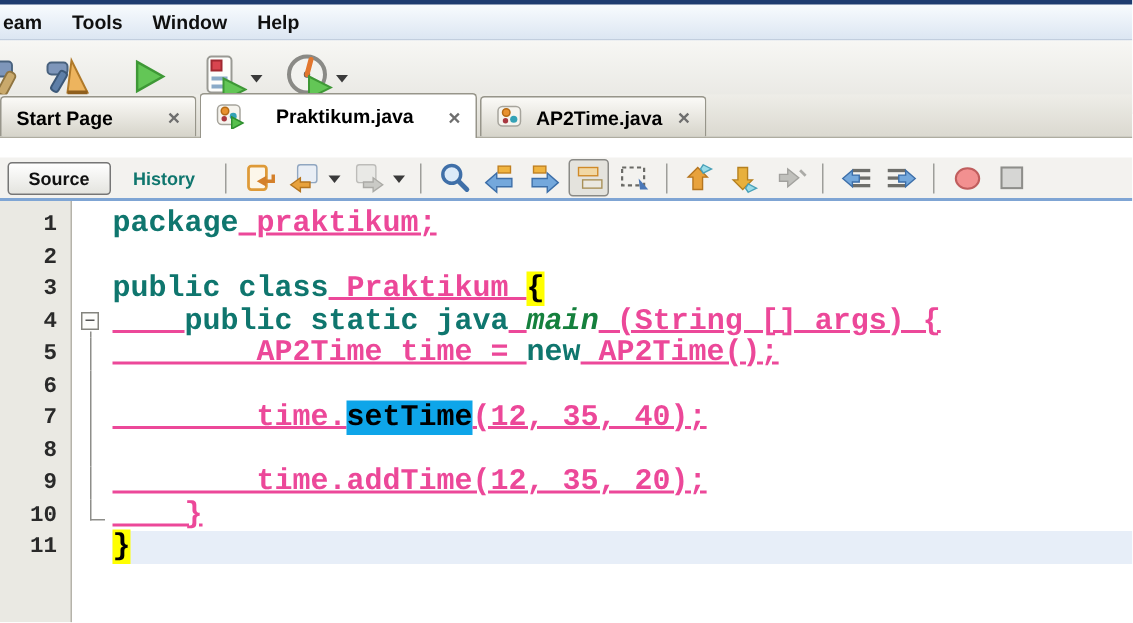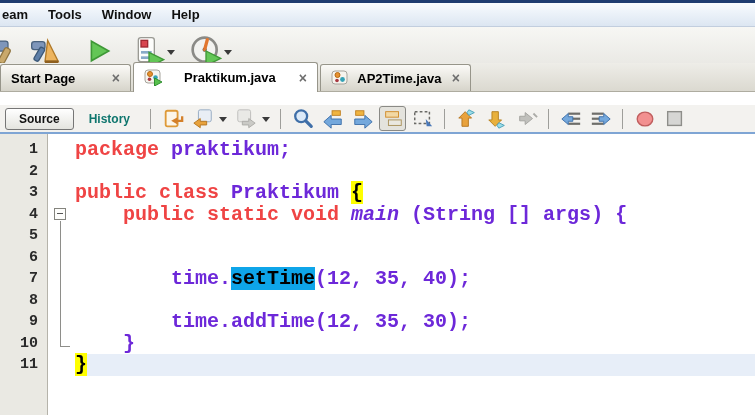--- a/index.html
+++ b/index.html
@@ -66,23 +66,23 @@
   .vline-below{position:absolute;left:13px;top:17px;bottom:0;width:1px;background:#8E8E8A;}
   .endmark{position:absolute;left:13px;top:0;width:9px;height:13px;
     border-left:1px solid #8E8E8A;border-bottom:1px solid #8E8E8A;}
   .foldbox{position:absolute;left:7px;top:4px;width:12px;height:12px;box-sizing:border-box;
     border:1px solid #84847E;background:#FDFDFB;}
   .foldbox::after{content:"";position:absolute;left:2px;top:4px;width:6px;height:1px;background:#55555>;
     background:#555;}
   .code{font-family:"Liberation Mono",monospace;font-size:20px;font-weight:bold;
     line-height:21.5px;white-space:pre;color:#000;}
   .row.current .code{background:#E7EEF8;flex:1;}
-  .s-kw{color:#ef4444;}
-  .s-pl{color:#6d28d9;}
-  .s-main{color:#6d28d9;font-style:italic;}
+  .s-kw{color:#0f766e;}
+  .s-pl{color:#ec4899;text-decoration:underline;}
+  .s-main{color:#15803d;font-style:italic;}
   .s-occ{background:#0ea5e9;}
   .s-brace{background:#FFFF00;}
 </style>
 </head>
 <body>
 
 <div class="app">
 
   <div class="menubar">
     <span class="menu-item">eam</span>
@@ -291,27 +291,28 @@
           <div class="ln">3</div>
           <div class="fold"></div>
           <div class="code"><span class="s-kw">public class</span><span class="s-pl"> Praktikum </span><span class="s-brace">{</span></div>
         </div>
         <div class="row">
           <div class="ln">4</div>
           <div class="fold">
             <div class="vline-below"></div>
             <div class="foldbox"></div>
           </div>
-          <div class="code"><span class="s-pl">    </span><span class="s-kw">public static void</span><span class="s-pl"> </span><span class="s-main">main</span><span class="s-pl"> (String [] args) {</span></div>
+          <div class="code"><span class="s-pl">    </span><span class="s-kw">public static java</span><span class="s-pl"> </span><span class="s-main">main</span><span class="s-pl"> (String [] args) {</span></div>
         </div>
         <div class="row">
           <div class="ln">5</div>
           <div class="fold">
             <div class="vline"></div>
           </div>
+          <div class="code"><span class="s-pl">        AP2Time time = </span><span class="s-kw">new</span><span class="s-pl"> AP2Time();</span></div>
         </div>
         <div class="row">
           <div class="ln">6</div>
           <div class="fold">
             <div class="vline"></div>
           </div>
           <div class="code"></div>
         </div>
         <div class="row">
           <div class="ln">7</div>
@@ -324,21 +325,21 @@
           <div class="ln">8</div>
           <div class="fold">
             <div class="vline"></div>
           </div>
         </div>
         <div class="row">
           <div class="ln">9</div>
           <div class="fold">
             <div class="vline"></div>
           </div>
-          <div class="code"><span class="s-pl">        time.addTime(12, 35, 30);</span></div>
+          <div class="code"><span class="s-pl">        time.addTime(12, 35, 20);</span></div>
         </div>
         <div class="row">
           <div class="ln">10</div>
           <div class="fold">
             <div class="endmark"></div>
           </div>
           <div class="code"><span class="s-pl">    }</span></div>
         </div>
         <div class="row current">
           <div class="ln">11</div>

